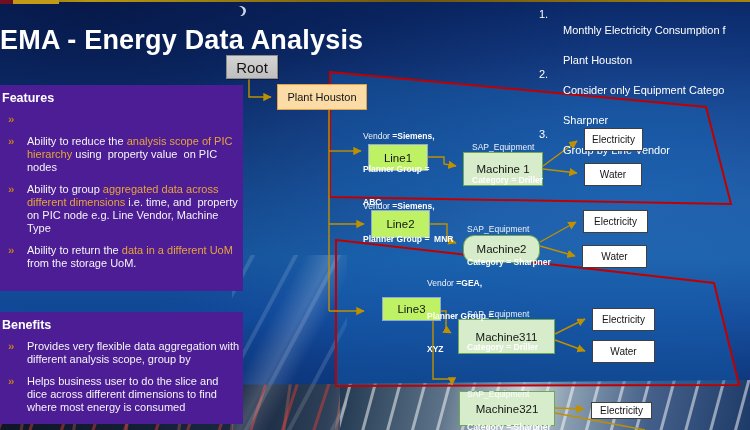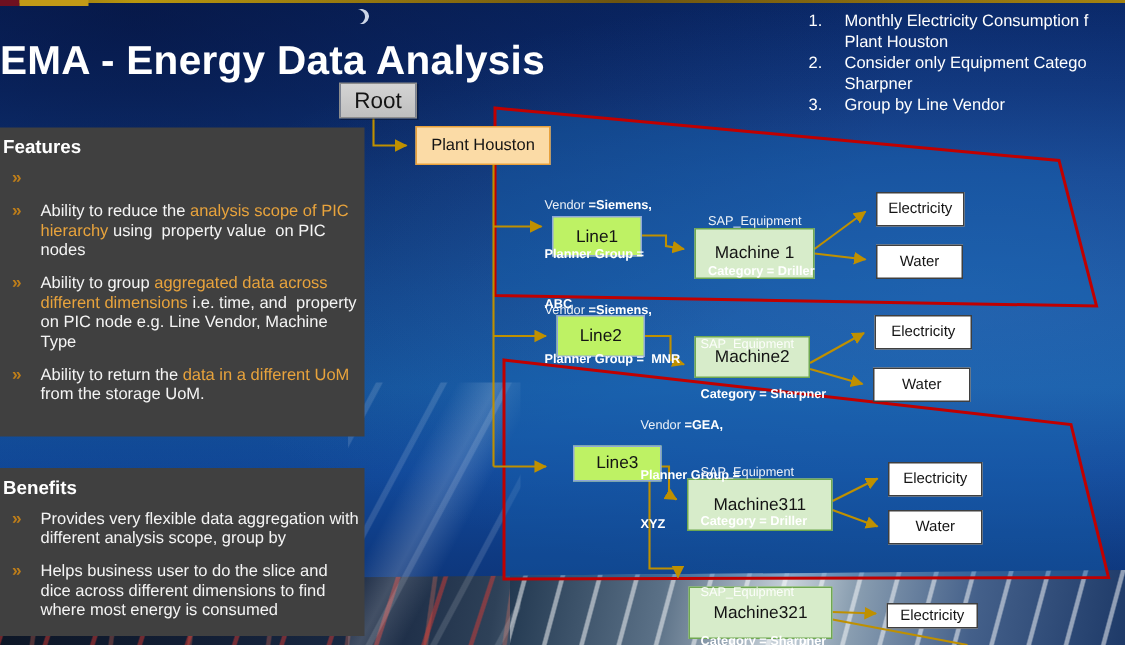--- a/index.html
+++ b/index.html
@@ -18,23 +18,23 @@
   .top-gold{left:13px;top:0;width:46px;height:4px;background:#C29A17;z-index:3;}
   
   .moon{left:236px;top:6px;width:10px;height:10px;border-radius:50%;
     box-shadow:inset -2.5px 1px 0 0 #cdd6e8;transform:rotate(18deg);z-index:2;}
   
   .title{left:0px;top:25px;color:#FFFFFF;font-size:27px;font-weight:700;white-space:nowrap;z-index:3;letter-spacing:0.2px;}
   
   .agenda{left:539px;top:7px;width:240px;color:#FFFFFF;font-size:11px;line-height:14px;z-index:3;}
   .agenda .row{display:flex;}
   .agenda .num{flex:0 0 24px;}
-  .agenda .alines div{white-space:nowrap;}
-  
-  .panel{background:#404040;z-index:3;box-sizing:border-box;}
+  .agenda .alines div{white-space:nowrap;margin-top:16px;}
+  
+  .panel{background:#4c1d95;z-index:3;box-sizing:border-box;}
   .panel .phead{color:#FFFFFF;font-size:12.5px;font-weight:700;padding:6px 0 8px 2px;}
   .bullet{display:flex;margin-bottom:9px;}
   .chev{flex:0 0 19px;padding-left:8px;color:#BE7E1A;font-weight:700;font-size:11.5px;line-height:13px;}
   .btext{flex:1;color:#F4F4F4;font-size:11px;line-height:13px;white-space:pre-wrap;padding-right:3px;}
   .hl{color:#E8A33C;}
   .features{left:0;top:85px;width:243px;height:206px;}
   .benefits{left:0;top:312px;width:243px;height:112px;}
   
   .photo-band{left:0;top:380px;width:750px;height:50px;z-index:1;
     clip-path:polygon(0 14%,100% 0,100% 100%,0 100%);
@@ -163,21 +163,21 @@
     <line x1="555" y1="413" x2="645" y2="430"></line>
   </g>
 </svg>
 
 <div class="node root-node" style="left:226px;top:55px;width:52px;height:24px;">Root</div>
 <div class="node plant-node" style="left:277px;top:84px;width:90px;height:26px;">Plant Houston</div>
 <div class="node line-node" style="left:368px;top:144px;width:60px;height:27px;">Line1</div>
 <div class="node line-node" style="left:371px;top:210px;width:59px;height:28px;">Line2</div>
 <div class="node line-node" style="left:382px;top:297px;width:59px;height:24px;">Line3</div>
 <div class="node machine-node" style="left:463px;top:152px;width:80px;height:34px;">Machine 1</div>
-<div class="node machine-node" style="left:463px;top:224px;width:77px;height:28px;">Machine2</div>
+<div class="node machine-node" style="left:463px;top:235px;width:77px;height:28px;border-radius:11px;">Machine2</div>
 <div class="node machine-node" style="left:458px;top:319px;width:97px;height:35px;">Machine311</div>
 <div class="node machine-node" style="left:459px;top:391px;width:96px;height:35px;">Machine321</div>
 <div class="node meter-node" style="left:584px;top:128px;width:59px;height:23px;">Electricity</div>
 <div class="node meter-node" style="left:584px;top:163px;width:58px;height:23px;">Water</div>
 <div class="node meter-node" style="left:583px;top:210px;width:65px;height:23px;">Electricity</div>
 <div class="node meter-node" style="left:582px;top:245px;width:65px;height:23px;">Water</div>
 <div class="node meter-node" style="left:592px;top:308px;width:63px;height:23px;">Electricity</div>
 <div class="node meter-node" style="left:592px;top:340px;width:63px;height:23px;">Water</div>
 <div class="node meter-node" style="left:591px;top:402px;width:61px;height:17px;">Electricity</div>
 

